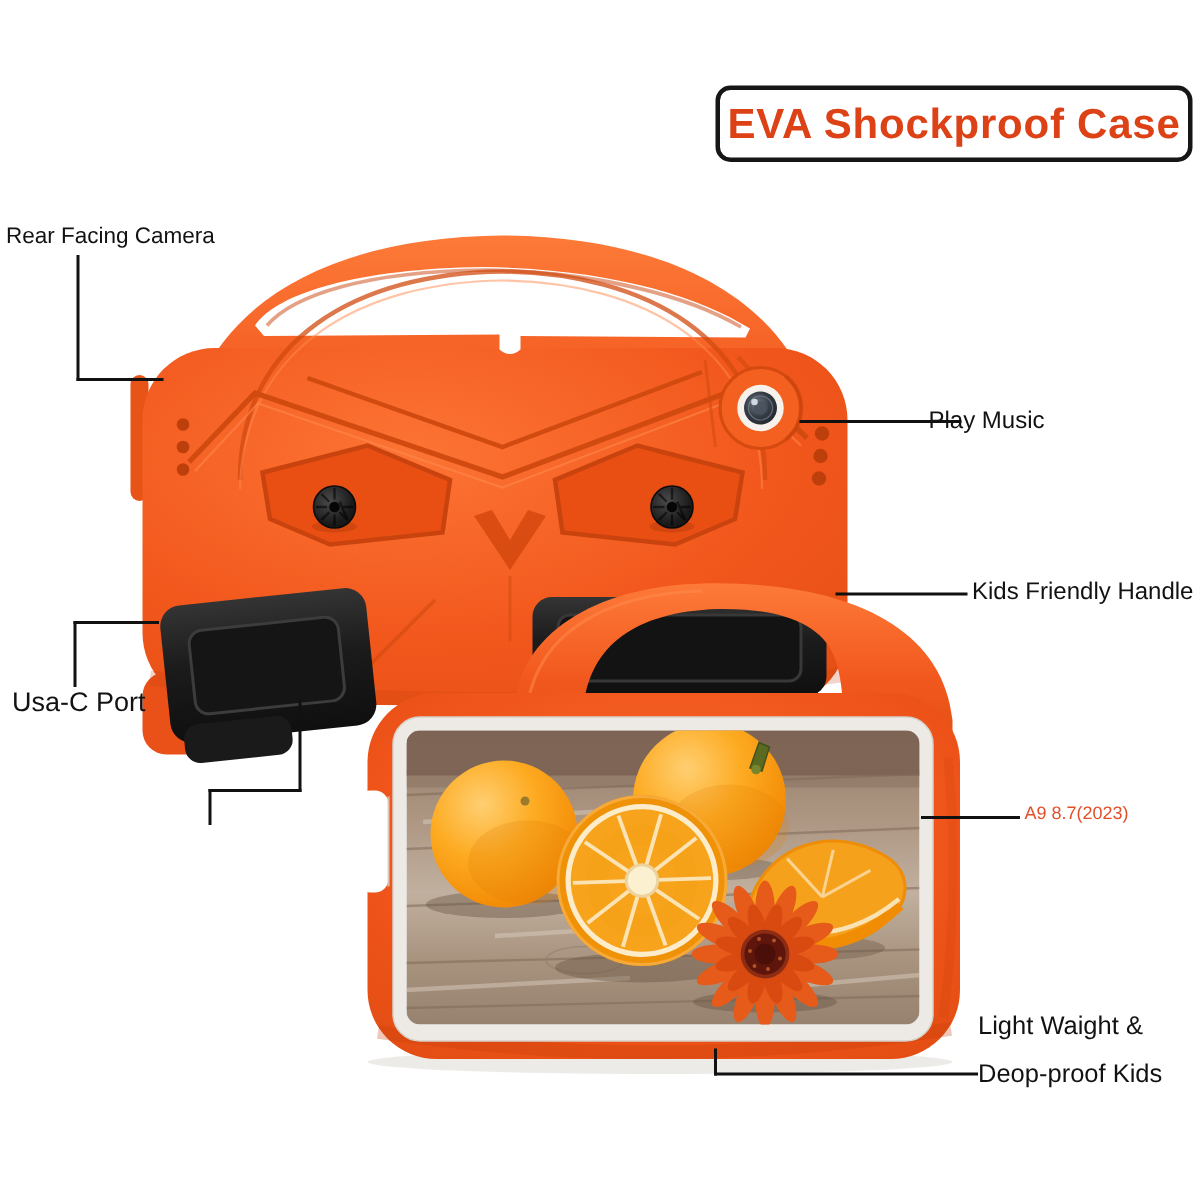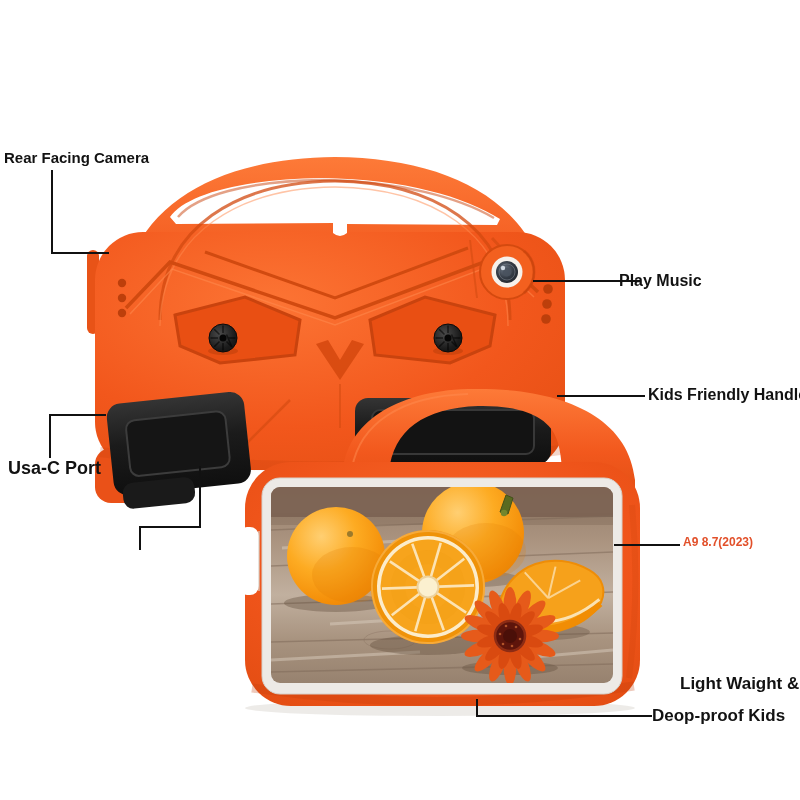--- a/index.html
+++ b/index.html
@@ -3,21 +3,21 @@
 <meta charset="utf-8">
 <style>
   html,body{margin:0;padding:0;background:#ffffff;}
   .stage{
     position:relative;width:800px;height:800px;overflow:hidden;
     background:#ffffff;
     font-family:"Liberation Sans",sans-serif;
   }
   .stage svg{position:absolute;left:0;top:0;}
   .lbl{
-    position:absolute;color:#121212;font-weight:bold;white-space:nowrap;
+    position:absolute;color:#121212;font-weight:normal;white-space:nowrap;
     -webkit-font-smoothing:antialiased;
   }
   .title-box{
     position:absolute;left:477px;top:57px;width:312px;height:45px;
     border:3px solid #161616;border-radius:10px;background:#ffffff;
     display:flex;align-items:center;justify-content:center;
     color:var(--title-red,#dd4217);font-weight:bold;font-size:28px;
     letter-spacing:0.5px;
   }
   .ln{position:absolute;background:var(--line-black,#111);}
@@ -287,21 +287,22 @@
   <div class="ln ln-h" style="left:557px;top:395px;width:88px;"></div>
   <div class="ln ln-h" style="left:49px;top:414px;width:57px;"></div>
   <div class="ln ln-v" style="left:49px;top:414px;height:44px;"></div>
   <div class="ln ln-v" style="left:199px;top:466px;height:62px;"></div>
   <div class="ln ln-h" style="left:139px;top:526px;width:62px;"></div>
   <div class="ln ln-v" style="left:139px;top:526px;height:24px;"></div>
   <div class="ln ln-h" style="left:614px;top:544px;width:66px;"></div>
   <div class="ln ln-v" style="left:476px;top:699px;height:18px;"></div>
   <div class="ln ln-h" style="left:476px;top:715px;width:176px;"></div>
 
+  <div class="title-box">EVA Shockproof Case</div>
   <div class="lbl" style="left:4px;top:149px;font-size:15px;">Rear Facing Camera</div>
   <div class="lbl" style="left:619px;top:272px;font-size:16px;">Play Music</div>
   <div class="lbl" style="left:648px;top:386px;font-size:16px;">Kids Friendly Handle</div>
   <div class="lbl" style="left:8px;top:458px;font-size:18px;">Usa-C Port</div>
   <div class="lbl" style="left:683px;top:535px;font-size:12px;color:var(--model-red,#e2502a);">A9 8.7(2023)</div>
-  <div class="lbl" style="left:652px;top:674px;font-size:17px;margin-left:28px;">Light Waight &amp;</div>
+  <div class="lbl" style="left:652px;top:674px;font-size:17px;">Light Waight &amp;</div>
   <div class="lbl" style="left:652px;top:706px;font-size:17px;">Deop-proof Kids</div>
 
 </div>
 
 </body></html>

